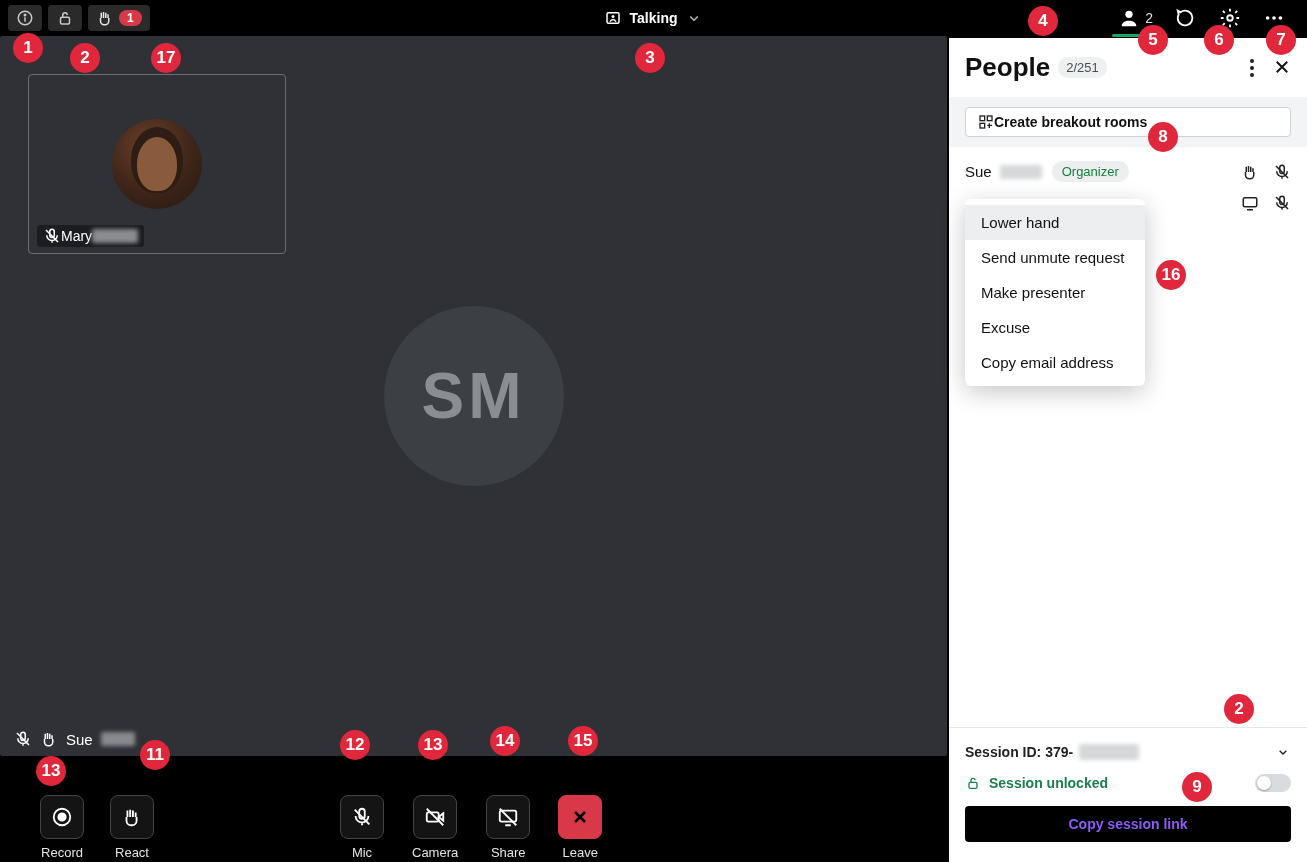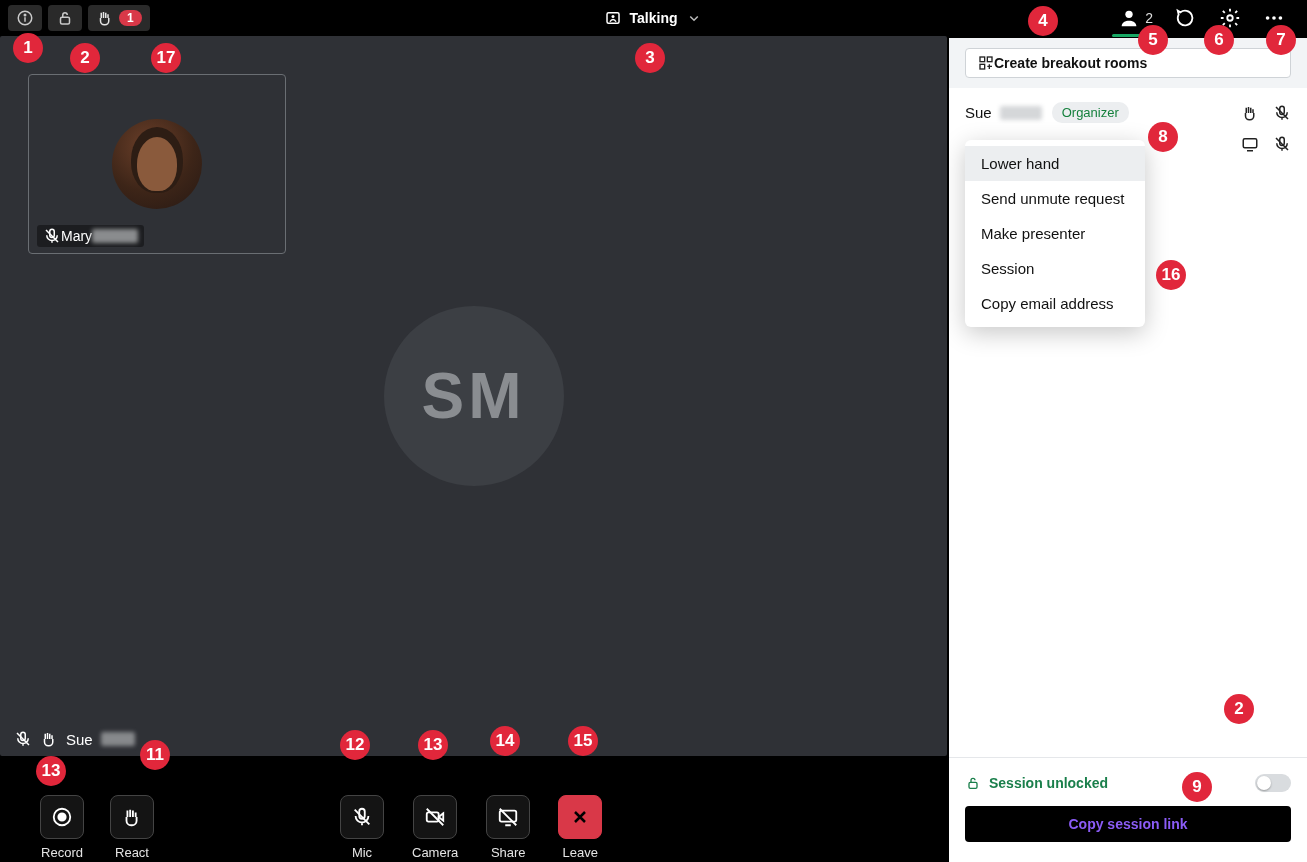--- a/index.html
+++ b/index.html
@@ -361,20 +361,38 @@
         <svg viewBox="0 0 24 24" width="20" height="20" fill="none" stroke="#000" stroke-width="3">
           <path d="M6 6l12 12M18 6L6 18"></path>
         </svg>
       </div>
       <div class="btn-lbl">Leave</div>
     </div>
   </div>
 </div>
 
 <div class="side-panel">
+  <div class="sp-header">
+    <span class="sp-title">People</span>
+    <span class="sp-count">2/251</span>
+    <div class="sp-header-icons">
+      <span style="cursor:pointer;">
+        <svg width="6" height="20" viewBox="0 0 6 20" fill="#222">
+            <circle cx="3" cy="3" r="2"></circle>
+            <circle cx="3" cy="10" r="2"></circle>
+            <circle cx="3" cy="17" r="2"></circle>
+          </svg>
+      </span>
+      <span style="cursor:pointer;">
+        <svg width="18" height="18" viewBox="0 0 24 24" fill="none" stroke="#111" stroke-width="2.5">
+            <path d="M5 5l14 14M19 5L5 19"></path>
+          </svg>
+      </span>
+    </div>
+  </div>
 
   <div class="sp-breakout">
     <div class="breakout-btn">
       <svg width="16" height="16" viewBox="0 0 24 24" fill="none" stroke="#222" stroke-width="2">
         <rect x="3" y="3" width="7" height="7"></rect>
           <rect x="14" y="3" width="7" height="7"></rect>
         <rect x="3" y="14" width="7" height="7"></rect>
           <path d="M17 14v7M14 17h7"></path>
       </svg>
       <span>Create breakout rooms</span>
@@ -406,26 +424,35 @@
           <path d="M12 3a3 3 0 0 1 3 3v5a3 3 0 0 1-6 0V6a3 3 0 0 1 3-3z"></path>
           <path d="M5 11a7 7 0 0 0 14 0M12 18v3M4 4l16 16"></path>
         </svg>
       </span>
     </div>
 
     <div class="ctx-menu">
       <div class="ctx-item hover">Lower hand</div>
       <div class="ctx-item">Send unmute request</div>
       <div class="ctx-item">Make presenter</div>
-      <div class="ctx-item">Session</div>
+      <div class="ctx-item">Excuse</div>
       <div class="ctx-item">Copy email address</div>
     </div>
   </div>
 
   <div class="sp-footer">
+    <div class="sess-row">
+      <span>Session ID: 379-</span>
+      <span class="redact-g"></span>
+      <span class="chev">
+        <svg width="16" height="16" viewBox="0 0 24 24" fill="none" stroke="#222" stroke-width="2">
+            <path d="M7 10l5 5 5-5"></path>
+          </svg>
+      </span>
+    </div>
     <div class="lock-row">
       <svg width="16" height="16" viewBox="0 0 24 24" fill="none" stroke="#1a7f4b" stroke-width="2">
         <rect x="6" y="11" width="12" height="9" rx="2"></rect>
           <path d="M9 11V8a3 3 0 0 1 6 0"></path>
       </svg>
       <span>Session unlocked</span>
       <div class="toggle"></div>
     </div>
     <div class="copy-btn">Copy session link</div>
   </div>

